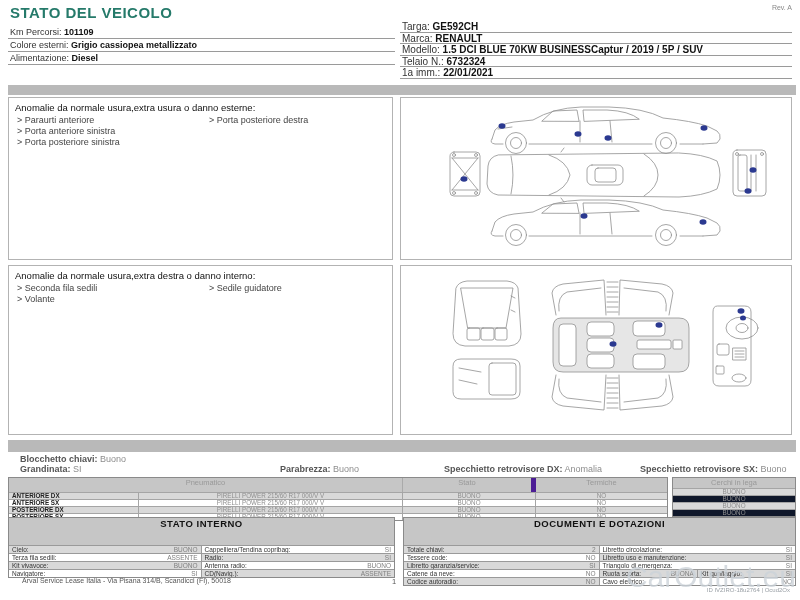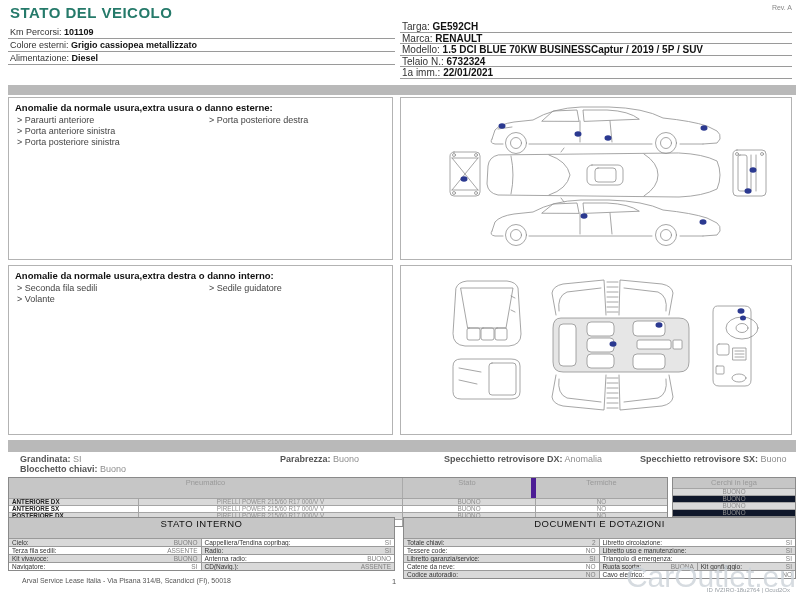--- a/index.html
+++ b/index.html
@@ -20,57 +20,57 @@
   .flabel{color:#333}
   .fvalue{color:#111;font-weight:bold}
   .band{position:absolute;left:8px;width:788px;background:var(--band)}
   .band1{top:85px;height:10px}
   .band2{top:440px;height:12px}
   .panel{position:absolute;border:1px solid #b3b3b3;background:#fff}
   .p-ext-text{left:8px;top:97px;width:385px;height:163px}
   .p-ext-diag{left:400px;top:97px;width:392px;height:163px}
   .p-int-text{left:8px;top:265px;width:385px;height:170px}
   .p-int-diag{left:400px;top:265px;width:392px;height:170px}
-  .panel-title{font-weight:bold;font-size:9.5px;color:#111;padding:4px 6px 2px}
+  .panel-title{font-weight:normal;font-size:9.5px;color:#111;padding:4px 6px 2px}
   .anom-cols{display:flex;padding:0 8px}
   .anom-col{font-size:9px;color:#444;line-height:11px}
   .anom-col.c1{width:192px}
   .anom-col.c2{flex:1}
   .anom-item{white-space:nowrap}
   .summary{position:absolute;left:8px;top:454px;width:788px}
   .sumline{display:flex;height:10px;line-height:10px;font-size:9px}
   .sumitem{white-space:nowrap;overflow:hidden}
   .slabel{font-weight:bold;color:#555}
   .svalue{color:#8d8d8d}
   .sumline1 .sumitem:nth-child(1){width:272px;padding-left:12px}
   .sumline1 .sumitem:nth-child(2){width:164px}
   .sumline1 .sumitem:nth-child(3){width:196px}
   .sumline1 .sumitem:nth-child(4){flex:1}
   .sumline2 .sumitem{padding-left:12px}
   .tires-main{position:absolute;left:8px;top:477px;width:660px;border:1px solid #8a8a8a;background:#fff}
   .tires-cerchi{position:absolute;left:672px;top:477px;width:124px;border:1px solid #8a8a8a;background:#0f172a}
-  .thead{display:flex;background:var(--hdrbar);height:20px}
+  .thead{display:flex;background:var(--hdrbar);height:14px}
   .th{font-size:7.5px;line-height:10px;color:#999;text-align:center}
   .th-pneu{width:394px;border-right:1px solid #aaa}
   .th-stato{width:133px;border-right:5px solid #4c1d95}
   .th-term{flex:1}
   .th-cerchi{background:var(--hdrbar);height:10px;font-size:7.5px;line-height:10px;color:#999;text-align:center}
   .trow{display:flex;height:7px;border-top:1px solid #a5a5a5}
   .trow.shade{background:var(--shade)}
   .tc{font-size:6.3px;line-height:6.3px;display:flex;align-items:center;overflow:hidden}
   .tc-pos{width:130px;border-right:1px solid #a5a5a5;font-weight:bold;color:#222;padding-left:3px}
   .tc-tire{width:264px;border-right:1px solid #a5a5a5;justify-content:center;color:#8f8f8f}
   .tc-stato{width:133px;border-right:1px solid #a5a5a5;justify-content:center;color:#8f8f8f}
   .tc-term{flex:1;justify-content:center;color:#8f8f8f}
   .crow{height:7px;border-top:1px solid #a5a5a5;font-size:6.3px;line-height:6.3px;color:#8f8f8f;display:flex;align-items:center;justify-content:center}
   .crow.shade{background:var(--shade)}
   .btable{position:absolute;top:517px;border:1px solid #8a8a8a;background:#fff}
   .bt-left{left:8px;width:387px}
   .bt-right{left:403px;width:393px}
-  .bheader{background:var(--hdrbar);height:20px;line-height:11px;text-align:center;font-weight:normal;font-size:9.5px;color:#111;letter-spacing:.5px}
+  .bheader{background:var(--hdrbar);height:27px;line-height:11px;text-align:center;font-weight:bold;font-size:9.5px;color:#111;letter-spacing:.5px}
   .brow{display:flex;height:8px;border-top:1px solid #9a9a9a}
   .bcellL{width:50%;border-right:1px solid #9a9a9a;display:flex;justify-content:space-between;align-items:center;padding:0 3px;overflow:hidden}
   .brightwrap{width:50%;display:flex}
   .bsub{flex:1;display:flex;justify-content:space-between;align-items:center;padding:0 3px;overflow:hidden}
   .bsub + .bsub{border-left:1px solid #9a9a9a}
   .shadecell{background:var(--shade)}
   .blbl{font-size:6.5px;color:#333;white-space:nowrap}
   .bval{font-size:6.5px;color:#808080;white-space:nowrap;padding-left:4px}
   .footer-left{position:absolute;left:22px;top:577px;font-size:7px;color:#555}
   .footer-page{position:absolute;left:392px;top:577px;font-size:7.5px;color:#555}
@@ -237,28 +237,28 @@
         <ellipse cx="212" cy="78" rx="3.5" ry="2.8"></ellipse>
         <ellipse cx="340" cy="45" rx="3.5" ry="2.8"></ellipse>
         <ellipse cx="342" cy="52" rx="3" ry="2.5"></ellipse>
       </g>
     </svg>
   </div>
 
   <div class="band band2"></div>
 
   <div class="summary">
+    <div class="sumline sumline2" id="sumLine2">
+        <span class="sumitem"><span class="slabel">Blocchetto chiavi:</span> <span class="svalue">Buono</span></span>
+      </div>
     <div class="sumline sumline1" id="sumLine1">
         <span class="sumitem"><span class="slabel">Grandinata:</span> <span class="svalue">SI</span></span>
         <span class="sumitem"><span class="slabel">Parabrezza:</span> <span class="svalue">Buono</span></span>
         <span class="sumitem"><span class="slabel">Specchietto retrovisore DX:</span> <span class="svalue">Anomalia</span></span>
         <span class="sumitem"><span class="slabel">Specchietto retrovisore SX:</span> <span class="svalue">Buono</span></span>
-      </div>
-    <div class="sumline sumline2" id="sumLine2">
-        <span class="sumitem"><span class="slabel">Blocchetto chiavi:</span> <span class="svalue">Buono</span></span>
       </div>
   </div>
 
   <div class="tires-main">
     <div class="thead">
       <div class="th th-pneu">Pneumatico</div>
       <div class="th th-stato">Stato</div>
       <div class="th th-term">Termiche</div>
     </div>
     <div id="tireRows">

